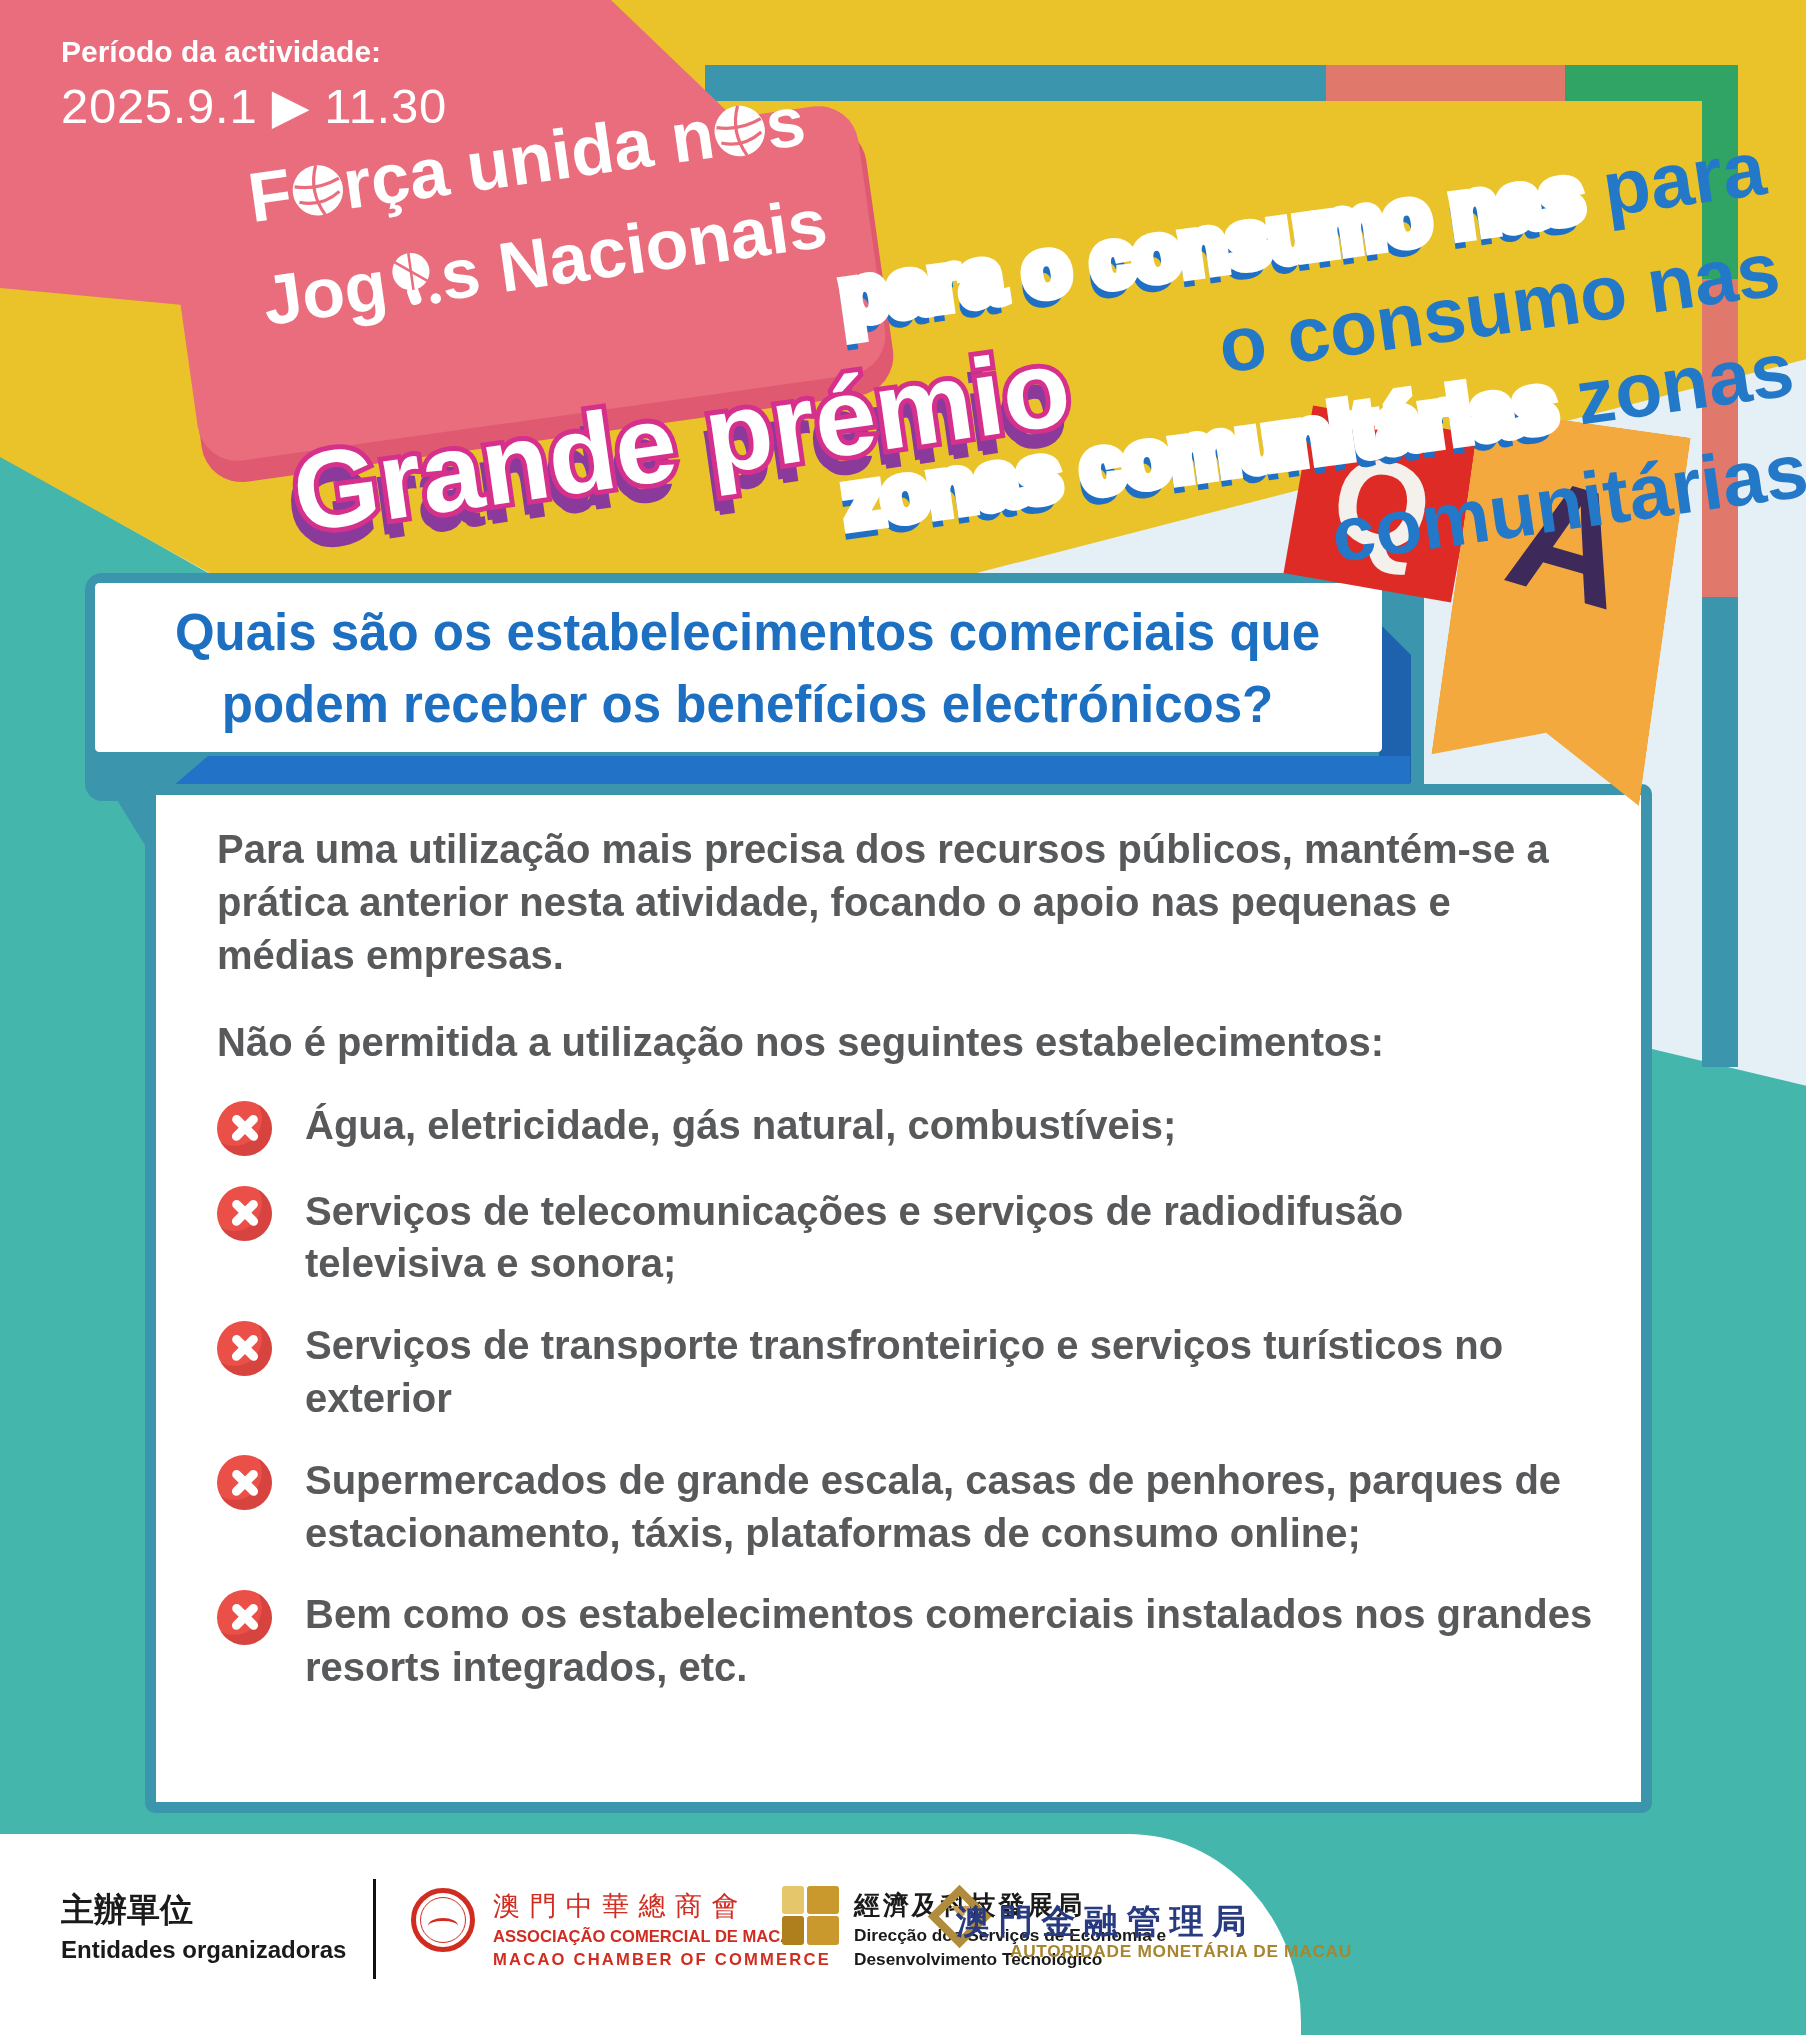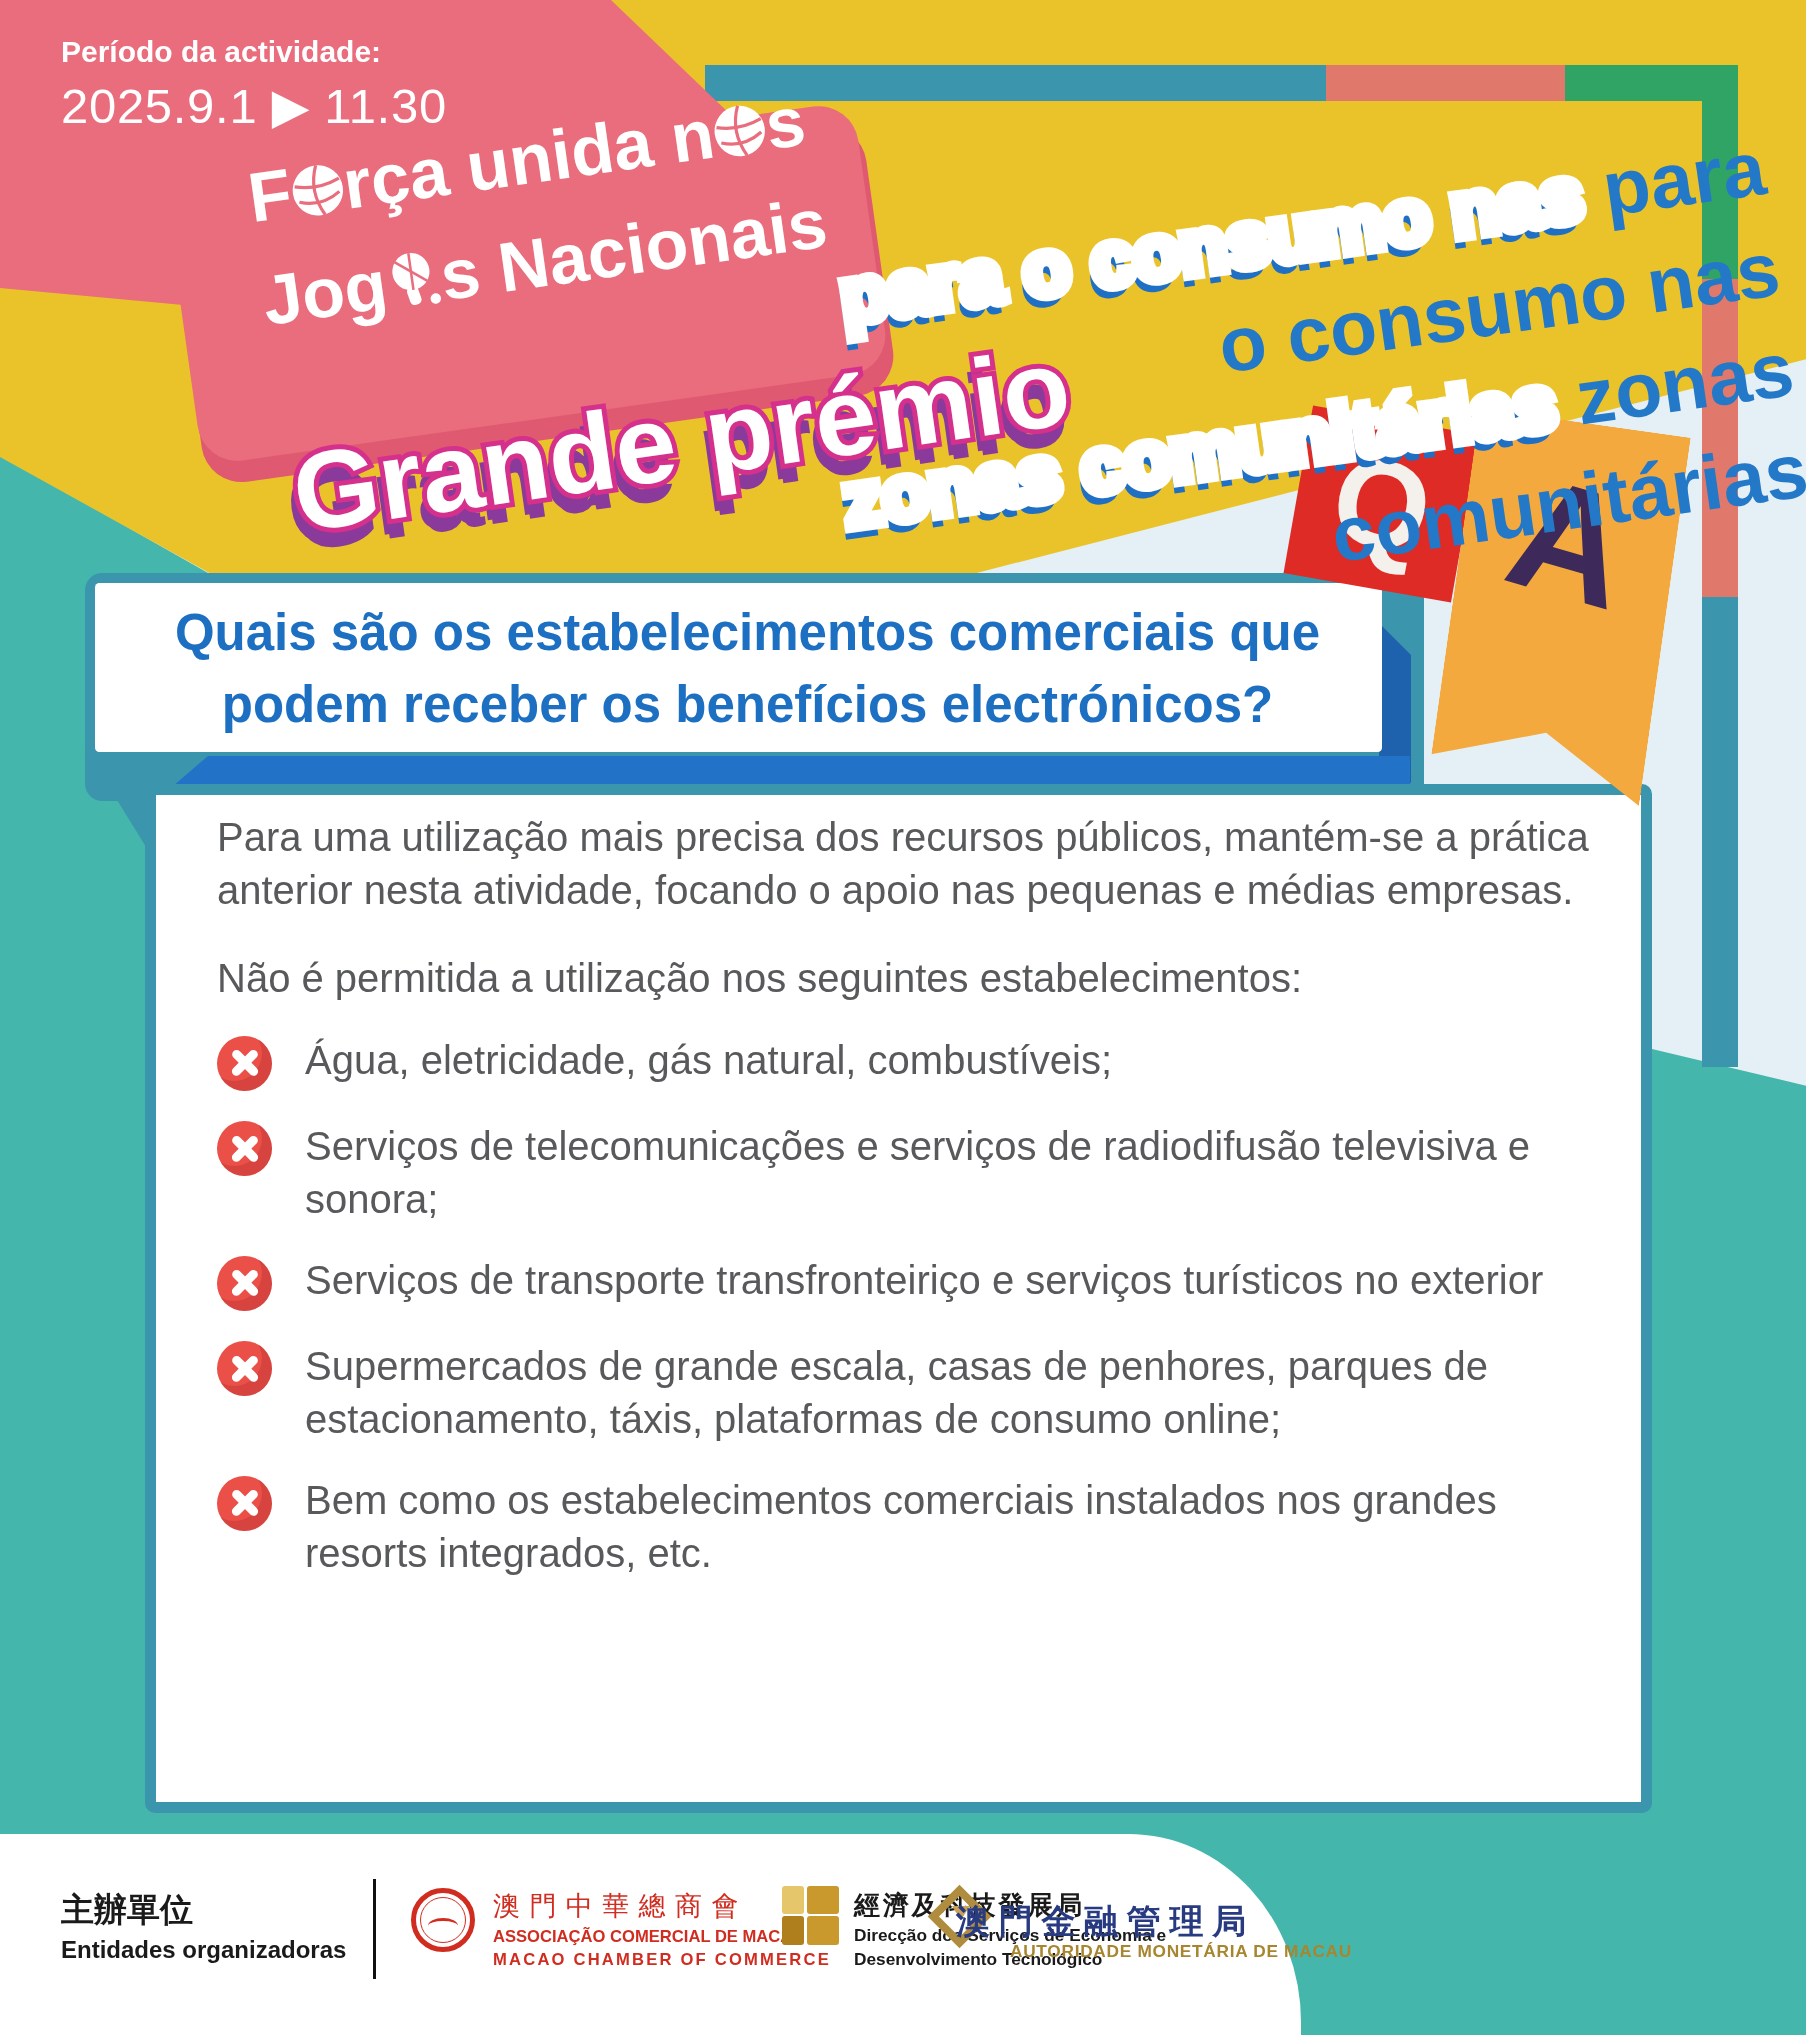--- a/index.html
+++ b/index.html
@@ -82,22 +82,22 @@
   .qbox-white{left:95px;top:583px;width:1287px;height:169px;background:#ffffff;
     border-radius:4.3px;z-index:5;}
   .qbox-strip{left:173px;top:756px;width:1237px;height:30px;background:#2273c8;
     clip-path:polygon(35px 0,100% 0,100% 100%,0 100%);z-index:5;}
   .qbox-text{left:137px;top:597px;width:1221px;font-size:51px;font-weight:bold;
     color:#1d6fc2;line-height:1.42;z-index:6;text-align:center;}
 
   
   .abox{left:145px;top:784px;width:1507px;height:1029px;background:#ffffff;
     border:11.6px solid #3a95ad;border-radius:10px;box-sizing:border-box;z-index:5;}
-  .abox-inner{position:absolute;inset:0;padding:16px 48px 19px 61px;
-    color:#58595b;font-size:40px;font-weight:normal;line-height:1.32;}
+  .abox-inner{position:absolute;inset:0;padding:28px 48px 19px 61px;
+    color:#58595b;font-size:40px;font-weight:bold;line-height:1.32;}
   .a-para1{margin-bottom:35px;}
   .a-para2{margin-bottom:30px;}
   .x-row{display:flex;align-items:flex-start;margin-bottom:29px;}
   .x-icon{flex:0 0 55px;width:55px;height:55px;border-radius:50%;background:#ea4f48;
     position:relative;margin-right:33px;margin-top:1.4px;
     box-shadow:inset -10px -10px 0 rgba(160,30,30,0.25);}
   .x-icon::before,.x-icon::after{content:"";position:absolute;left:50%;top:50%;
     width:33px;height:9.4px;background:#ffffff;border-radius:5px;}
   .x-icon::before{transform:translate(-50%,-50%) rotate(45deg);}
   .x-icon::after{transform:translate(-50%,-50%) rotate(-45deg);}

